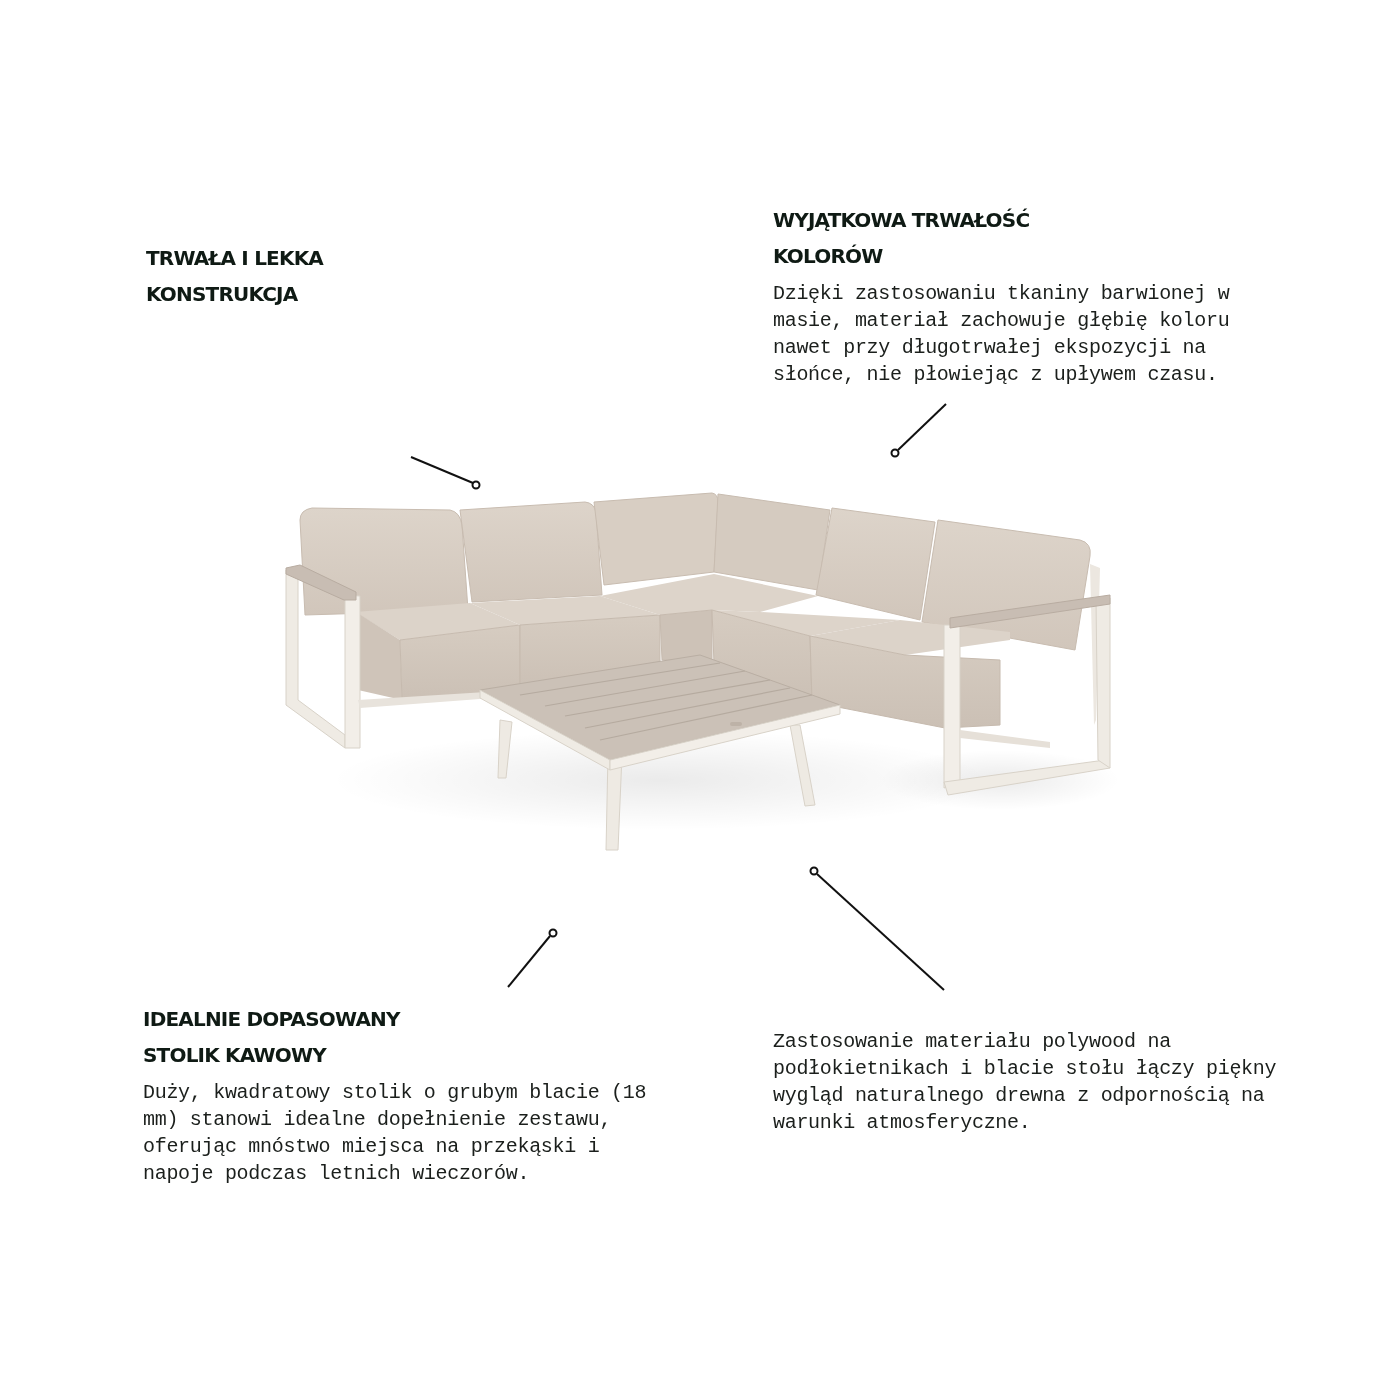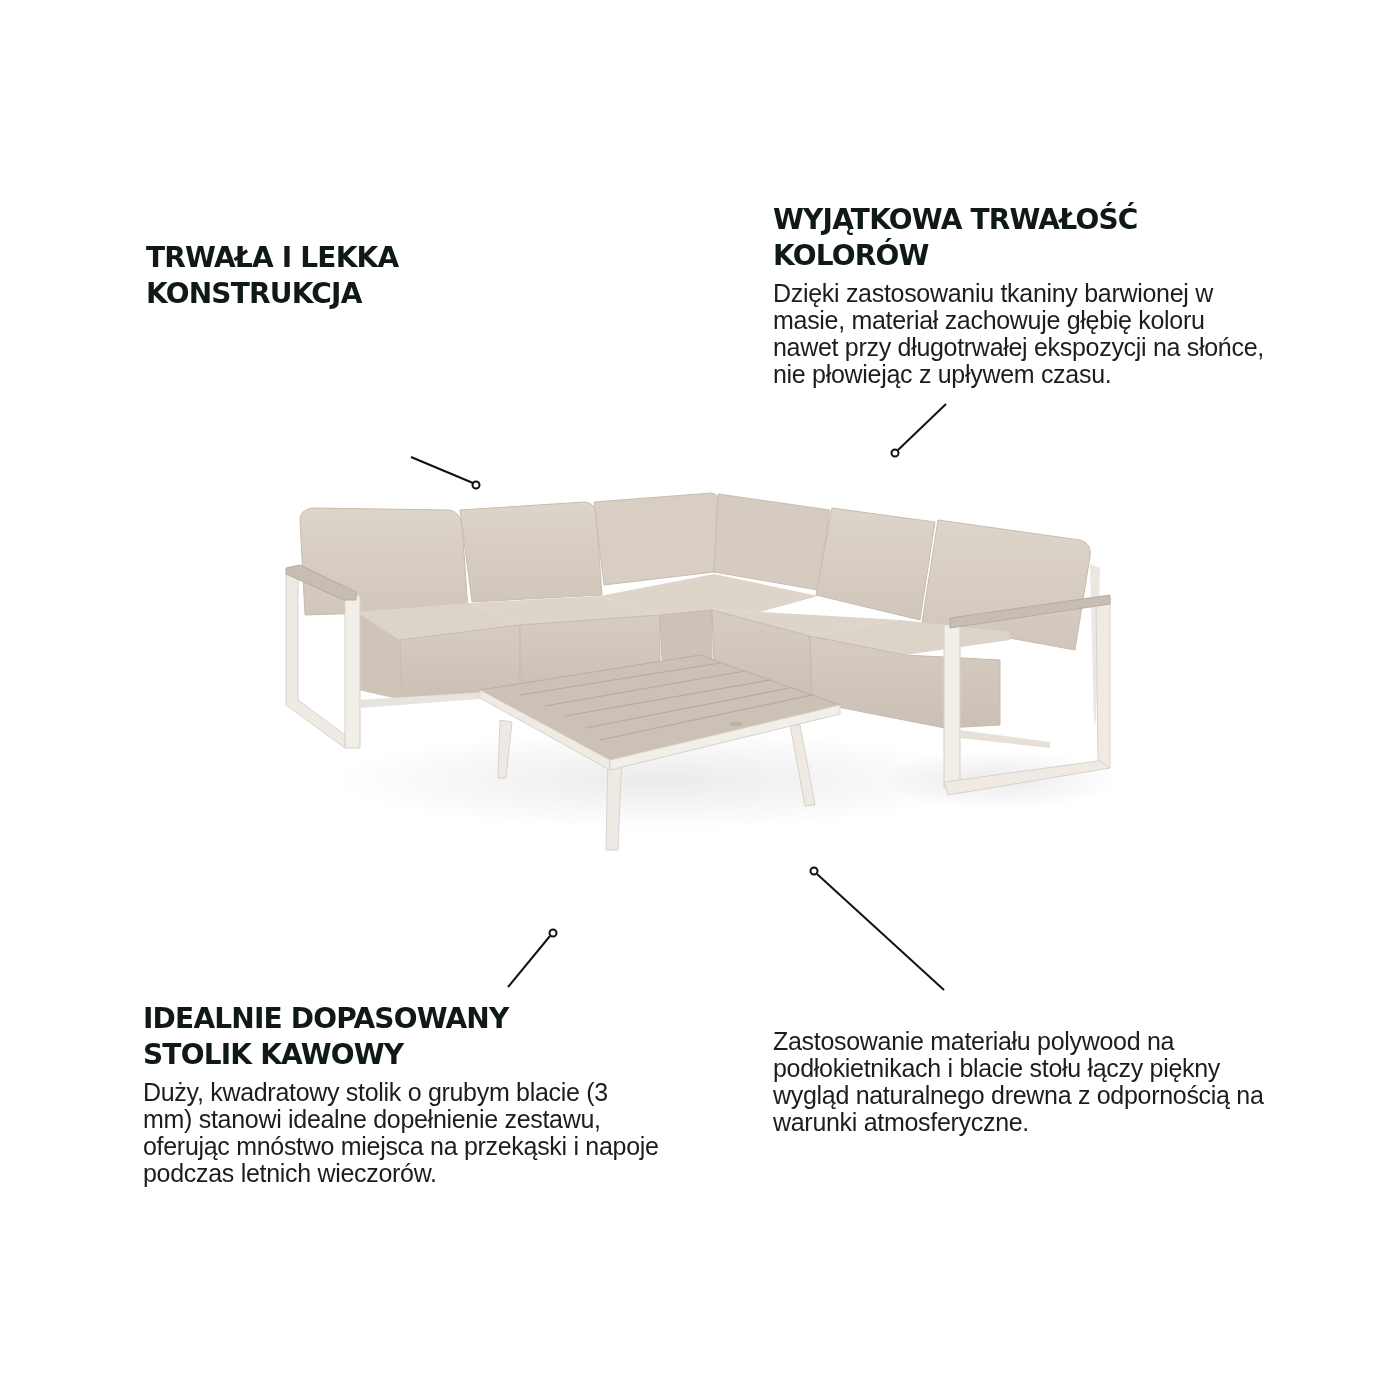--- a/index.html
+++ b/index.html
@@ -3,26 +3,26 @@
 <meta charset="utf-8">
 <style>
   html, body { margin: 0; padding: 0; }
   body {
     width: 1400px; height: 1400px; background: #ffffff; position: relative; overflow: hidden;
     font-family: "Liberation Sans", "DejaVu Sans", sans-serif; color: #1b1f1c;
   }
   .feature { position: absolute; }
   .feature h2 {
     margin: 0; font-family: "DejaVu Sans", "Liberation Sans", sans-serif;
-    font-weight: 700; font-size: 28px; line-height: 36px; letter-spacing: -0.8px;
+    font-weight: 700; font-size: 20px; line-height: 36px; letter-spacing: -0.8px;
     color: #0f1a14; text-transform: uppercase; white-space: pre-line;
   }
   .feature p {
-    margin: 6px 0 0 0; font-family: Liberation Sans, sans-serif;
-    font-size: 25px; line-height: 27px; color: #1b1f1c; letter-spacing: -0.3px;
+    margin: 6px 0 0 0; font-family: Liberation Mono, monospace;
+    font-size: 20px; line-height: 27px; color: #1b1f1c; letter-spacing: -0.3px;
   }
   #f1 { left: 146px; top: 240px; width: 500px; }
   #f2 { left: 773px; top: 202px; width: 500px; }
   #f3 { left: 143px; top: 1001px; width: 520px; }
   #f4 { left: 773px; top: 1022px; width: 520px; }
   svg.overlay { position: absolute; left: 0; top: 0; }
 </style>
 </head>
 <body>
 
@@ -140,18 +140,18 @@
 
 <section class="feature" id="f2">
   <h2>WYJĄTKOWA TRWAŁOŚĆ
 KOLORÓW</h2>
   <p>Dzięki zastosowaniu tkaniny barwionej w masie, materiał zachowuje głębię koloru nawet przy długotrwałej ekspozycji na słońce, nie płowiejąc z upływem czasu.</p>
 </section>
 
 <section class="feature" id="f3">
   <h2>IDEALNIE DOPASOWANY
 STOLIK KAWOWY</h2>
-  <p>Duży, kwadratowy stolik o grubym blacie (3 mm) stanowi idealne dopełnienie zestawu, oferując mnóstwo miejsca na przekąski i napoje podczas letnich wieczorów.</p>
+  <p>Duży, kwadratowy stolik o grubym blacie (18 mm) stanowi idealne dopełnienie zestawu, oferując mnóstwo miejsca na przekąski i napoje podczas letnich wieczorów.</p>
 </section>
 
 <section class="feature" id="f4">
   <p>Zastosowanie materiału polywood na podłokietnikach i blacie stołu łączy piękny wygląd naturalnego drewna z odpornością na warunki atmosferyczne.</p>
 </section>
 
 </body></html>

